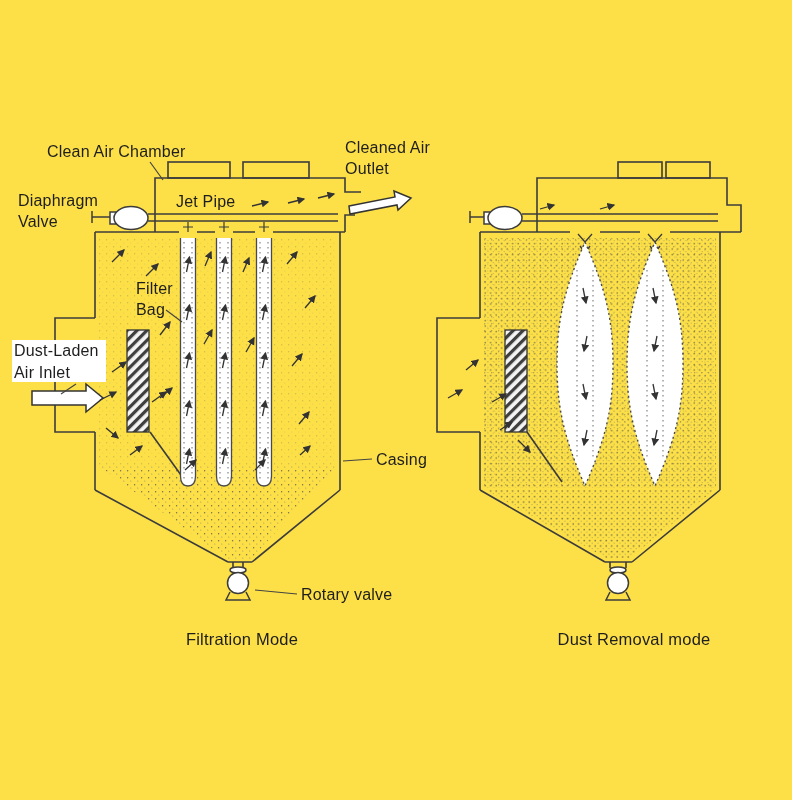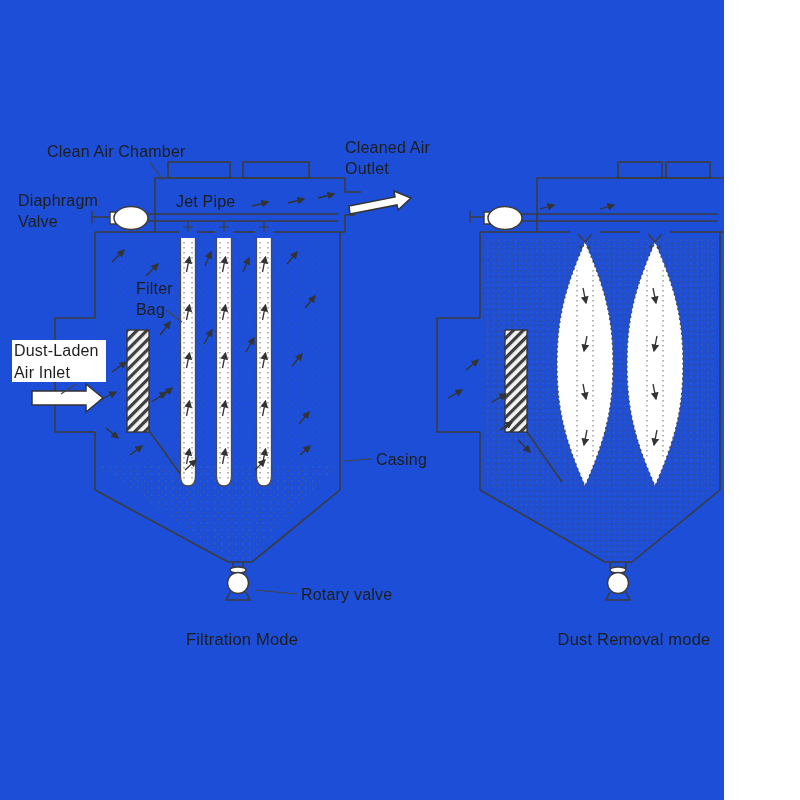--- a/index.html
+++ b/index.html
@@ -1,16 +1,16 @@
 <!DOCTYPE html>
 <html><head>
 <meta charset="utf-8">
 <style>
   html,body{margin:0;padding:0;background:#ffffff;}
-  .stage{position:relative;width:724px;height:800px;background:#1d4ed8;overflow:hidden;
+  .stage{position:relative;width:792px;height:800px;background:#fde047;overflow:hidden;
          font-family:"Liberation Sans", sans-serif;}
   svg{position:absolute;left:0;top:0;}
   text{font-family:"Liberation Sans", sans-serif;font-size:16px;fill:#1e1e1e;letter-spacing:.2px;}
   text.caption{font-size:16.5px;}
 </style>
 </head>
 <body>
 
 <div class="stage">
 <svg id="scene" width="800" height="800" viewBox="0 0 800 800">

